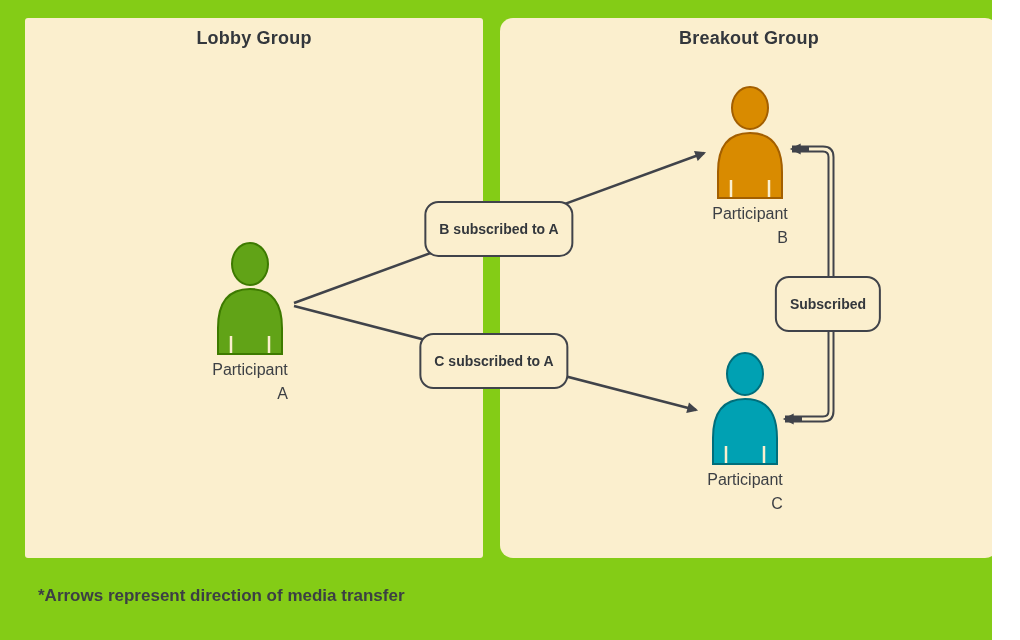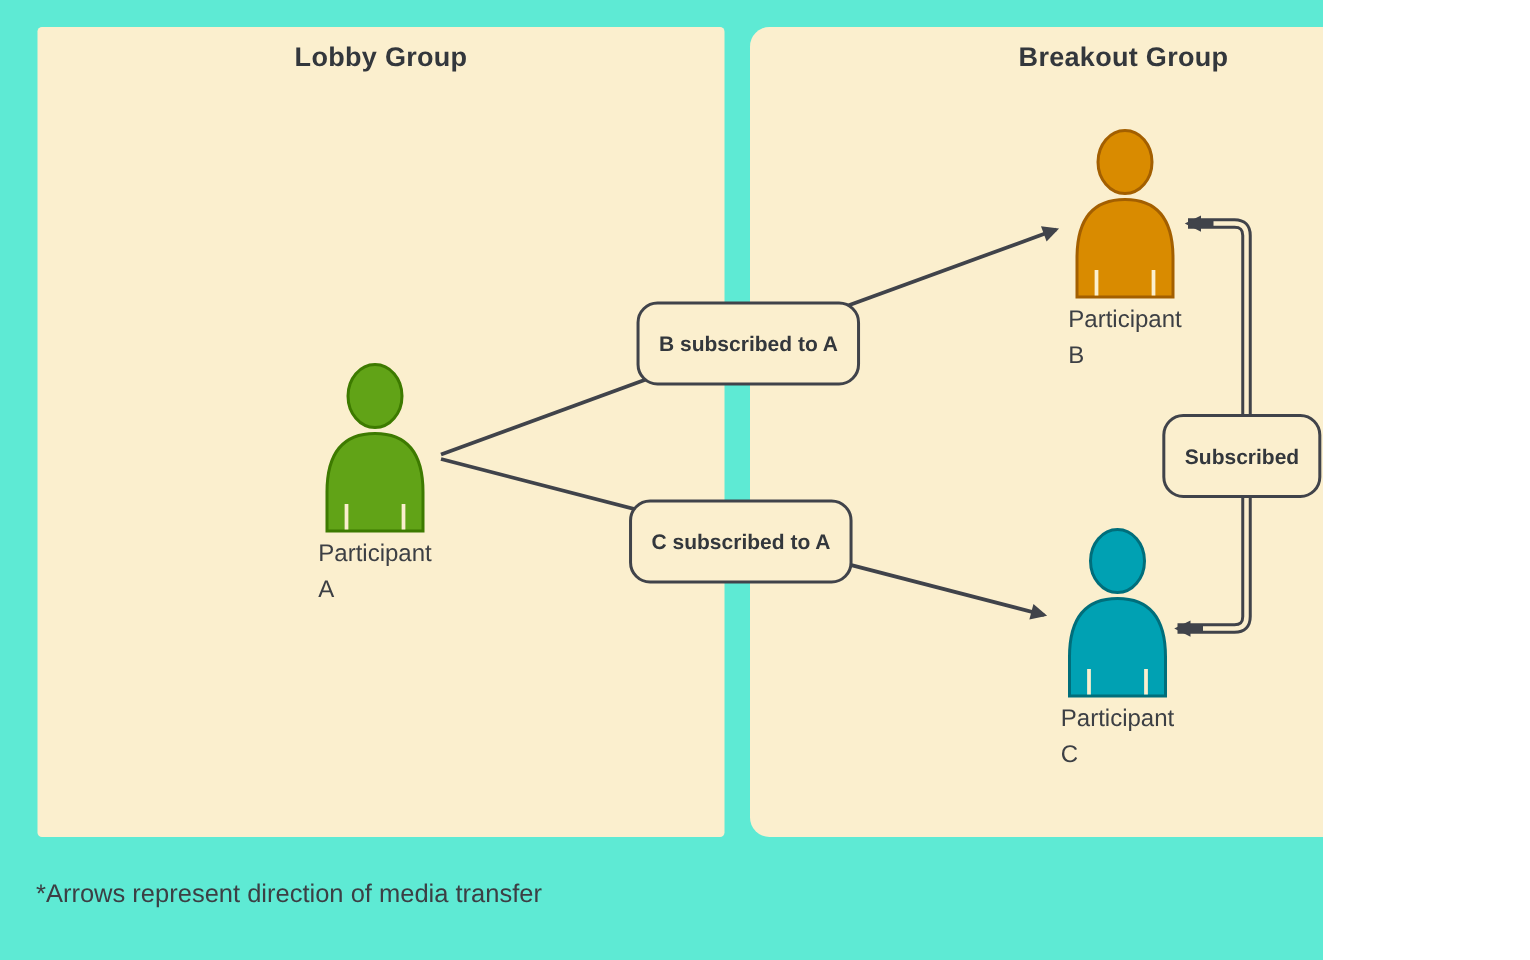--- a/index.html
+++ b/index.html
@@ -1,23 +1,23 @@
 <!DOCTYPE html>
 <html style="--panel_bg: #FBEFCE; --label_bg: #FBEFCE; --line: #40434A; --title_text: #33373C; --body_text: #3C3F44;"><head>
 <meta charset="utf-8">
 <style>
   * { margin: 0; padding: 0; box-sizing: border-box; }
   html, body { background: #ffffff; }
   body { font-family: "Liberation Sans", sans-serif; }
 
   .canvas {
     position: relative;
-    width: 882px;
+    width: 992px;
     height: 640px;
-    background: #5eead4;
+    background: #84cc16;
     overflow: hidden;
   }
 
   .panel {
     position: absolute;
     background: var(--panel_bg);
     border-radius: 3px;
   }
   .panel-lobby    { left: 25px;  top: 18px; width: 458px; height: 540px; }
   .panel-breakout { left: 500px; top: 18px; width: 498px; height: 540px; border-radius: 13px; }
@@ -42,21 +42,21 @@
   .double-inner { fill: none; stroke: var(--panel_bg); stroke-width: 3; stroke-linejoin: round; }
 
   .person { position: absolute; width: 72px; height: 116px; }
   .person-svg ellipse, .person-svg path { stroke-width: 2; }
   .arm-lines line { stroke: var(--panel_bg); stroke-width: 2.5; }
   .person-label {
     position: absolute;
     top: 118px;
     left: 50%;
     transform: translateX(-50%);
-    text-align: left;
+    text-align: right;
     font-size: 16px;
     line-height: 1.5;
     color: var(--body_text);
     white-space: nowrap;
   }
 
   .edge-pill {
     position: absolute;
     transform: translate(-50%, -50%);
     background: var(--label_bg);
@@ -64,24 +64,25 @@
     border-radius: 14px;
     padding: 18px 13px;
     font-size: 14px;
     font-weight: bold;
     color: var(--title_text);
     white-space: nowrap;
   }
 
   .footnote {
     position: absolute;
-    left: 24px;
+    left: 38px;
     top: 586px;
     font-size: 17px;
     color: var(--body_text);
+    font-weight: bold;
   }
 </style>
 </head>
 <body>
 
 <div class="canvas">
 
   <div class="panel panel-lobby">
     <div class="panel-title">Lobby Group</div>
   </div>

